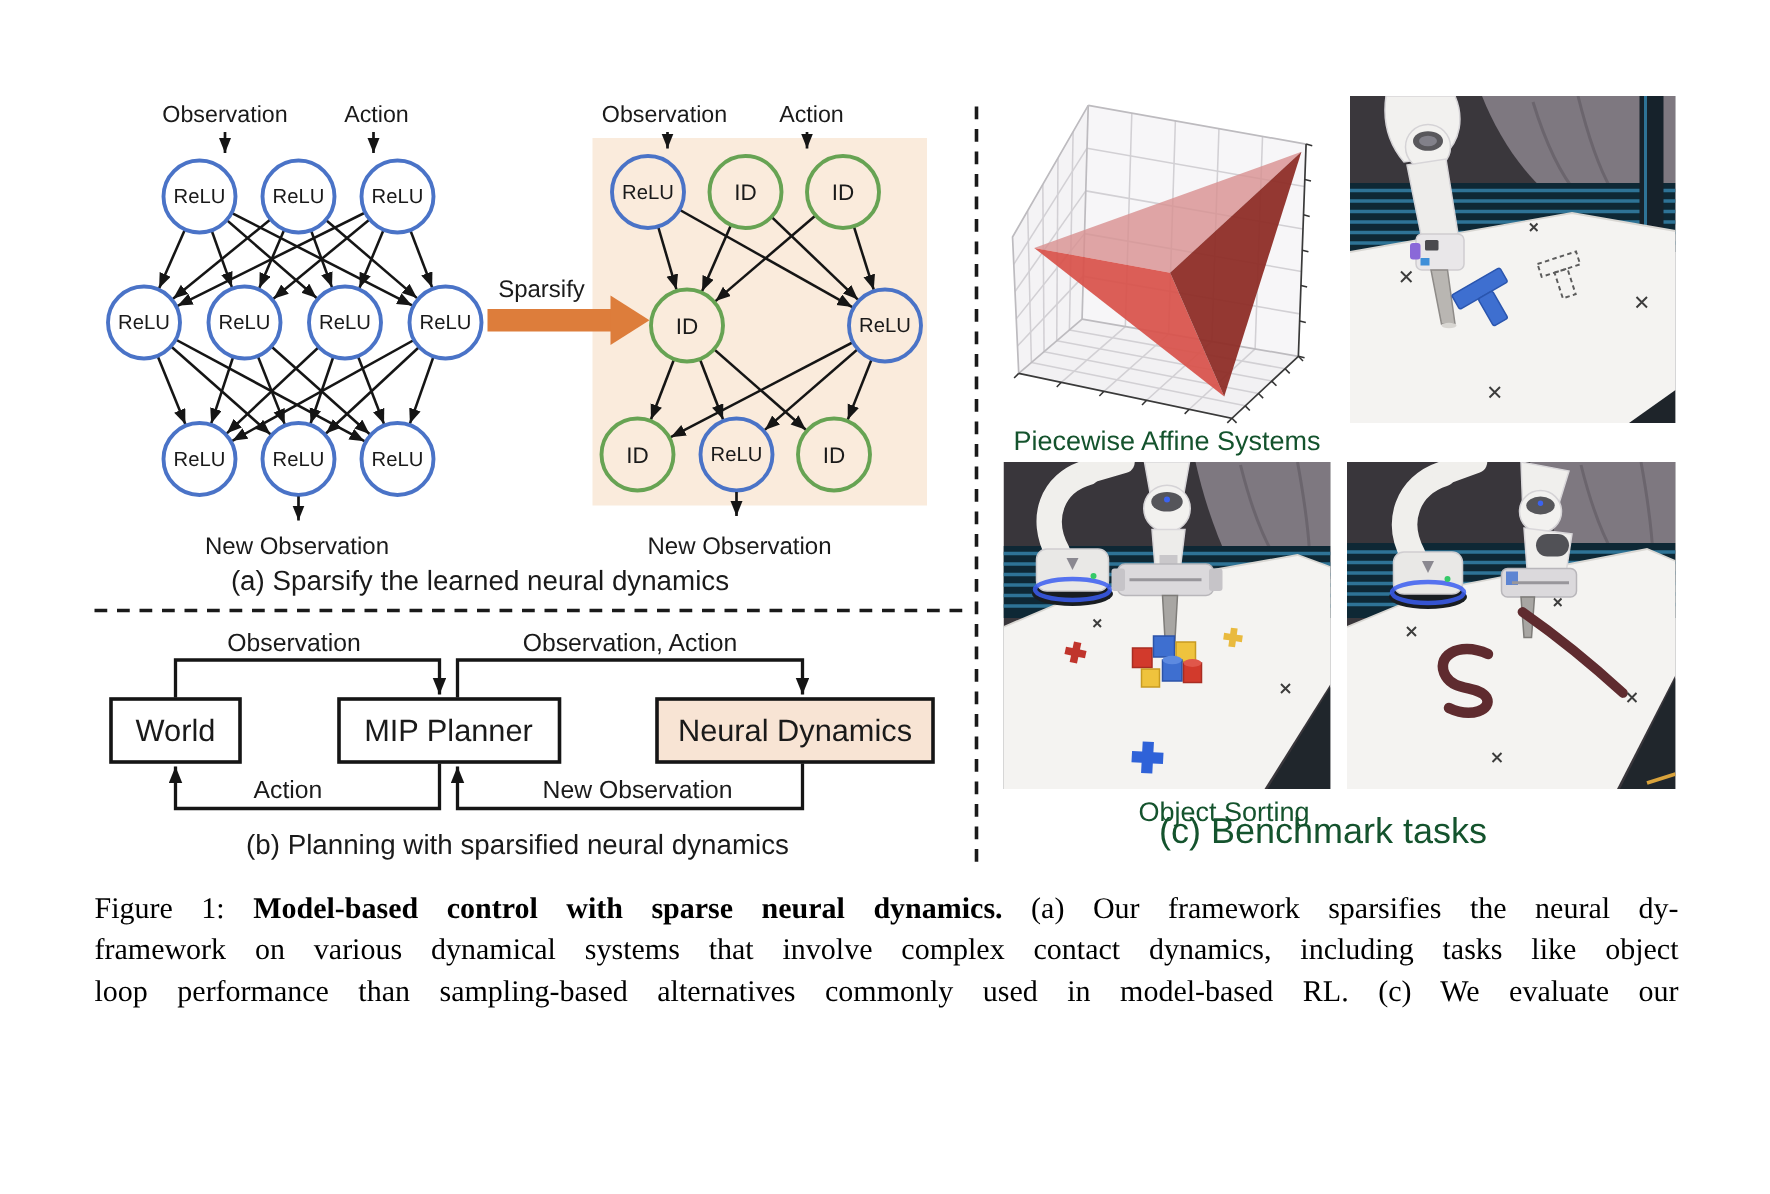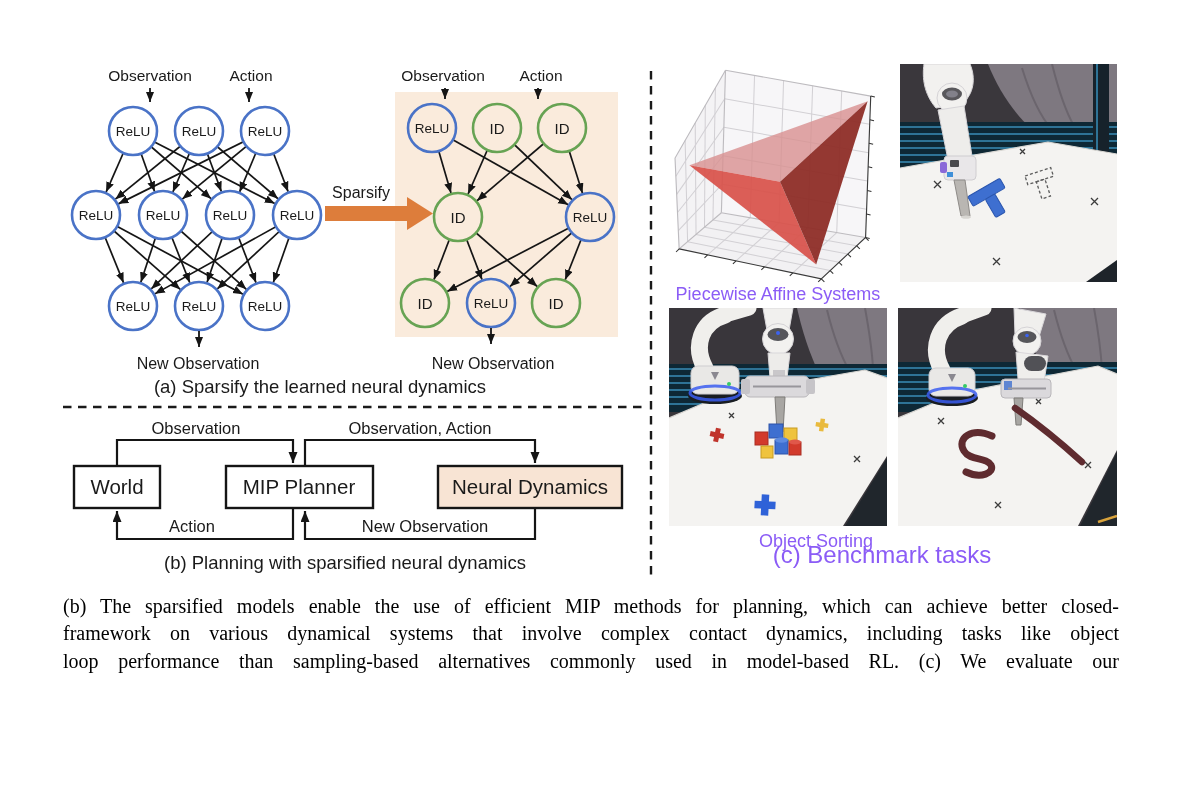--- a/index.html
+++ b/index.html
@@ -5,21 +5,21 @@
   html,body{margin:0;padding:0;background:#ffffff;}
   #page{position:relative;width:1180px;height:796px;background:#ffffff;overflow:hidden;
         font-family:"Liberation Sans",sans-serif;}
   svg{position:absolute;display:block;}
   svg text{font-family:"Liberation Sans",sans-serif;fill:#1a1a1a;}
   .diagram-label{font-size:15.5px;}
   .small-label{font-size:16px;}
   .panel-caption{font-size:18.5px;}
   .box-label{font-size:20.5px;}
   .edge-label{font-size:16.5px;}
-  .task-label{position:absolute;font-size:18px;color:#8b5cf6;text-align:center;height:22px;line-height:22px;}
+  .task-label{position:absolute;font-size:18px;color:#14532d;text-align:center;height:22px;line-height:22px;}
   .figure-caption{position:absolute;left:63px;top:593px;width:1056px;
         font-family:"Liberation Serif",serif;font-size:20px;line-height:27.3px;color:#000;}
   .cap-line{white-space:nowrap;}
   .cap-line.justify{white-space:normal;text-align:justify;text-align-last:justify;}
   .bold{font-weight:bold;}
 </style>
 </head>
 <body>
 
 <div id="page">
@@ -434,18 +434,18 @@
       <path d="M97 194 l6 6 M97 200 l6 -6"></path>
         <path d="M138 91 l5 5 M138 96 l5 -5"></path>
     </g>
   </svg>
 
   <div class="task-label" style="left:662px;top:283px;width:232px">Piecewise Affine Systems</div>
   <div class="task-label" style="left:700px;top:530px;width:232px">Object Sorting</div>
   <div class="task-label" style="left:762px;top:544px;width:240px;font-size:24px">(c) Benchmark tasks</div>
 
   <div class="figure-caption">
-    <div class="cap-line justify">(b) The sparsified models enable the use of efficient MIP methods for planning, which can achieve better closed-</div>
+    <div class="cap-line justify"><span>Figure 1:</span> <span class="bold">Model-based control with sparse neural dynamics.</span> <span>(a) Our framework sparsifies the neural dy-</span></div>
     <div class="cap-line justify">framework on various dynamical systems that involve complex contact dynamics, including tasks like object</div>
     <div class="cap-line justify">loop performance than sampling-based alternatives commonly used in model-based RL. (c) We evaluate our</div>
   </div>
 
 </div>
 
 </body></html>

